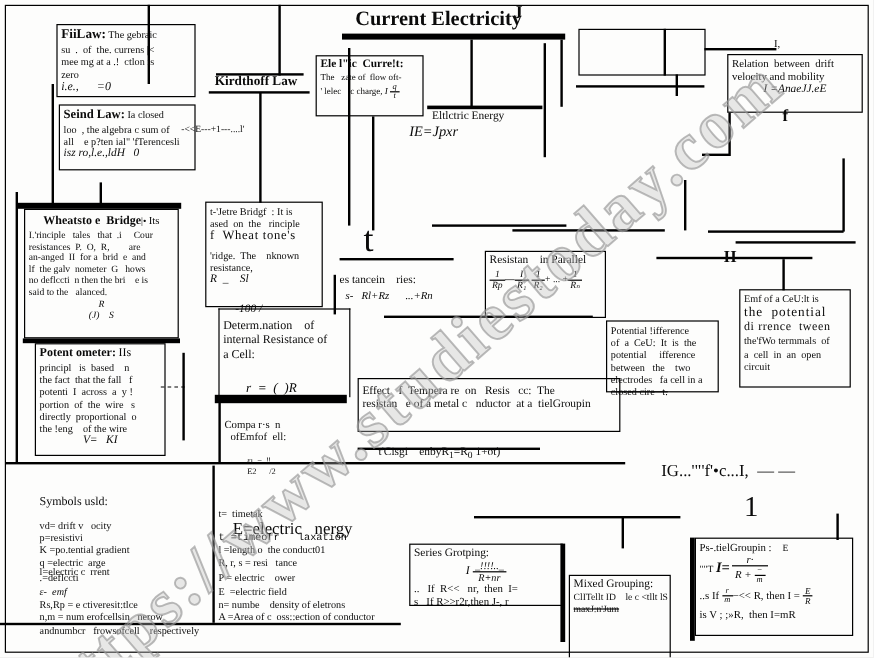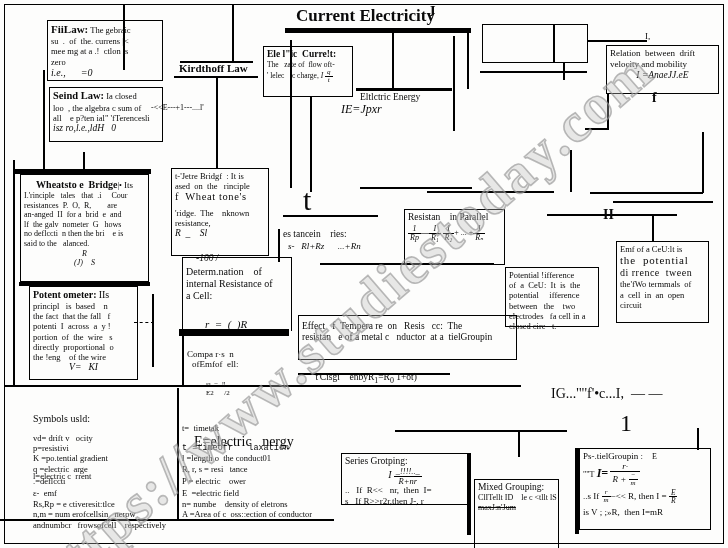--- a/index.html
+++ b/index.html
@@ -226,21 +226,21 @@
     <div class="bl" style="margin-top:2px;">is V ; ;»R,  then I=mR</div>
   </div>
 
   <div class="t" style="left:33px;top:413px;font-size:10px;">Symbols usld:</div>
   <div class="t" style="left:33px;top:424px;font-size:8.5px;margin-top:48px;">l=electric c  rrent</div>
   <div class="t" style="left:33px;top:434px;font-size:8.5px;">vd= drift v   ocity</div>
   <div class="t" style="left:33px;top:444px;font-size:8.5px;">p=resistivi</div>
   <div class="t" style="left:33px;top:454px;font-size:8.5px;">K =po.tential gradient</div>
   <div class="t" style="left:33px;top:465px;font-size:8.5px;">q =electric  arge</div>
   <div class="t" style="left:33px;top:477px;font-size:8.5px;">.=deflccti</div>
-  <div class="t" style="left:33px;top:489px;font-size:8.5px;">ε-  emf</div>
+  <div class="t" style="left:33px;top:489px;font-size:8.5px;font-style:italic;">ε-  emf</div>
   <div class="t" style="left:33px;top:500px;font-size:8.5px;">Rs,Rp = e ctiveresit:tlce</div>
   <div class="t" style="left:33px;top:510px;font-size:8.5px;">n,m = num erofcellsin   nerow</div>
   <div class="t" style="left:33px;top:521px;font-size:8.5px;">andnumbcr   frowsofcell    respectively</div>
   <div class="t" style="left:182px;top:424px;font-size:8.5px;">t=  timetak</div>
   <div class="t" style="left:194px;top:434px;font-size:14px;">E=electric   nergy</div>
   <div class="t" style="left:182px;top:444px;font-size:8.5px;font-family:Liberation Mono, monospace;">t =timeofr   laxation</div>
   <div class="t" style="left:182px;top:454px;font-size:8.5px;">l =length o  the conduct01</div>
   <div class="t" style="left:182px;top:465px;font-size:8.5px;">R, r, s = resi   tance</div>
   <div class="t" style="left:182px;top:477px;font-size:8.5px;">P = electric    ower</div>
   <div class="t" style="left:182px;top:489px;font-size:8.5px;">E  =electric field</div>

